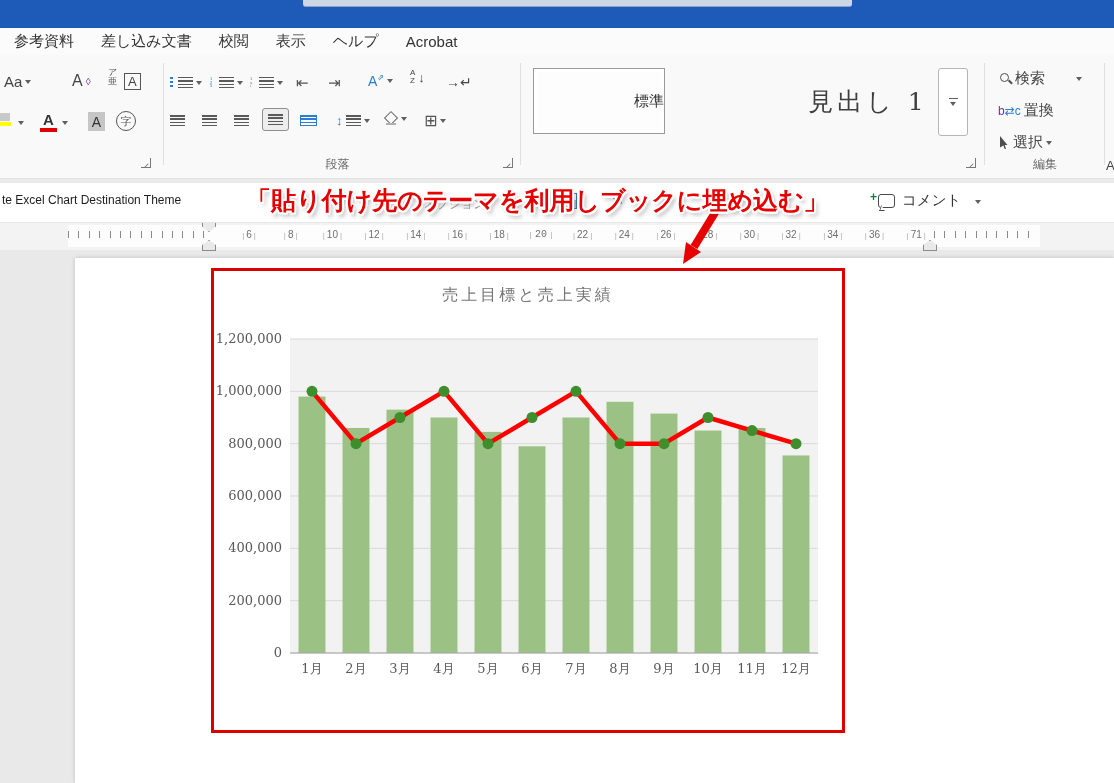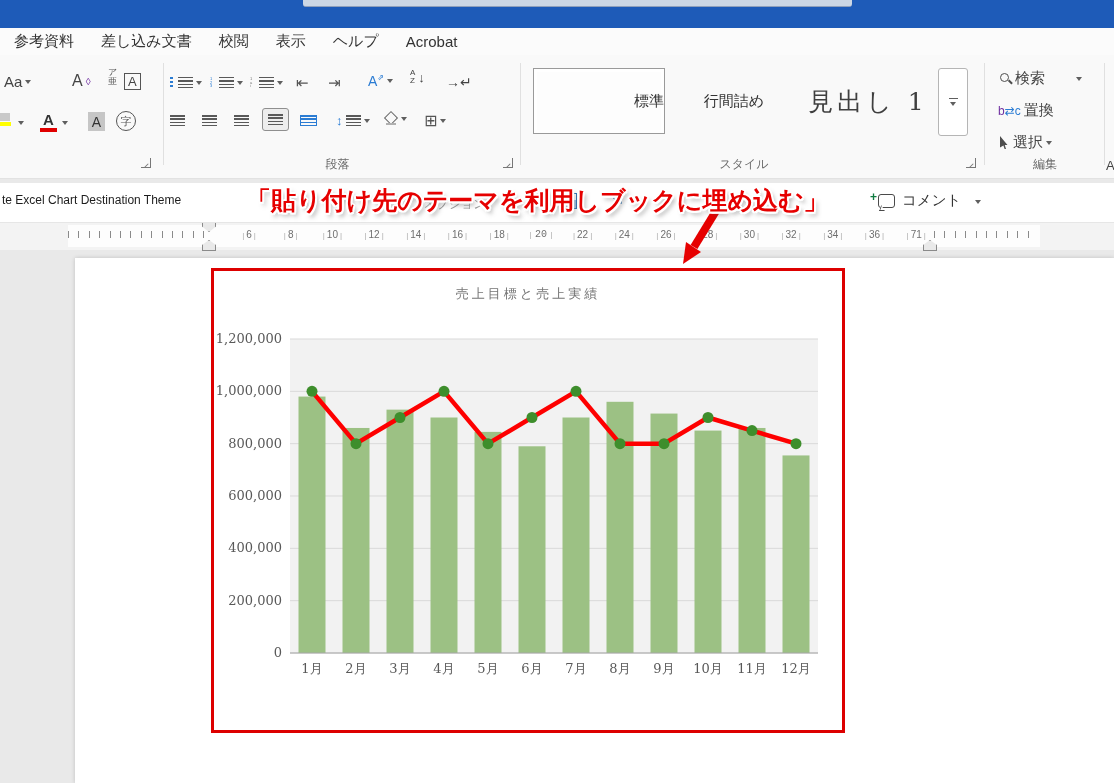--- a/index.html
+++ b/index.html
@@ -78,21 +78,21 @@
        clip-path:polygon(50% 0,100% 45%,100% 100%,0 100%,0 45%);}
   .indent-right{position:absolute;left:923px;top:18px;width:12px;height:9px;background:#e9e9e9;border:1px solid #8a8a8a;
        clip-path:polygon(50% 0,100% 45%,100% 100%,0 100%,0 45%);}
 
   
   .page{position:absolute;left:75px;top:258px;width:1039px;height:525px;background:#fff;
        box-shadow:0 0 4px rgba(0,0,0,.18);z-index:1;}
   .chartbox{position:absolute;left:211px;top:268px;width:634px;height:465px;background:#fff;
        border:3px solid #dd0000;box-sizing:border-box;z-index:10;}
   .chart-title{position:absolute;left:0;top:14px;width:628px;text-align:center;
-       font-family:"DejaVu Serif","Liberation Serif",serif;font-size:13px;color:#757575;letter-spacing:3px;}
+       font-family:"DejaVu Serif","Liberation Serif",serif;font-size:16px;color:#757575;letter-spacing:3px;}
   .chart-svg{position:absolute;left:0;top:0;}
   .tick{font-family:"DejaVu Serif","Liberation Serif",serif;font-size:13px;fill:#595959;}
   .legend{position:absolute;left:0;top:424px;width:628px;display:flex;justify-content:center;align-items:center;gap:20px;
        font-family:"DejaVu Serif","Liberation Serif",serif;font-size:13px;color:#595959;}
   .leg-item{display:flex;align-items:center;gap:4px;}
   .leg-bar{width:26px;height:10px;}
   .leg-line{position:relative;width:34px;height:10px;}
   .leg-line .ln{position:absolute;left:0;top:3.5px;width:34px;height:3.5px;}
   .leg-line .dot{position:absolute;left:13px;top:1px;width:8px;height:8px;border-radius:50%;}
 
@@ -224,31 +224,27 @@
     <div class="rbtn" style="left:424px;top:56px;font-size:16px;color:#555">
       <span>⊞</span>
         <span class="chev"></span>
     </div>
     <div class="grouplabel" style="left:165px;width:345px">段落</div>
     <div class="launcher" style="left:503px;top:103px"></div>
 
     <div class="stylechip sel" style="left:533px">
       <span>標準</span>
     </div>
-    <div class="stylechip" style="left:668px">
-      <span>行間詰め</span>
-    </div>
     <div class="stylechip" style="left:802px">
       <span class="heading1">見出し 1</span>
     </div>
     <div class="morebox">
       <span class="bar"></span>
       <span class="chev"></span>
     </div>
-    <div class="grouplabel" style="left:520px;width:448px">スタイル</div>
     <div class="launcher" style="left:966px;top:103px"></div>
 
     <div class="rbtn" style="left:1000px;top:14px">
       <span class="magnifier"></span>
       <span>検索</span>
     </div>
     <span class="chev" style="position:absolute;left:1076px;top:22px"></span>
     <div class="rbtn" style="left:998px;top:46px">
       <span style="font-size:12px"><span style="color:#7030a0">b</span><span style="color:#2b7cd3">⇄c</span></span>
       <span>置換</span>

